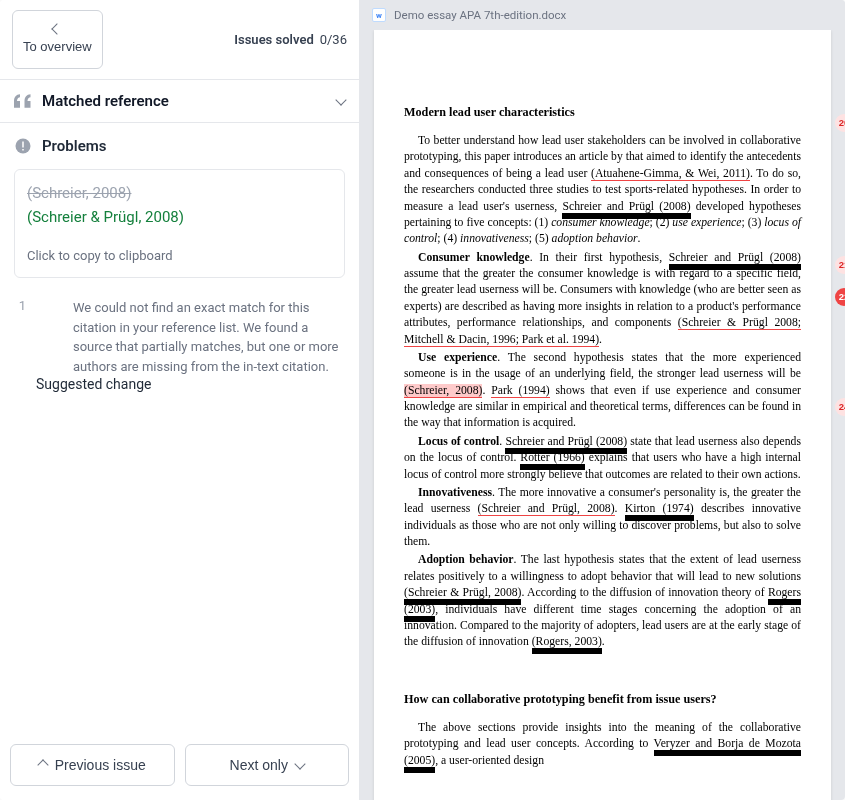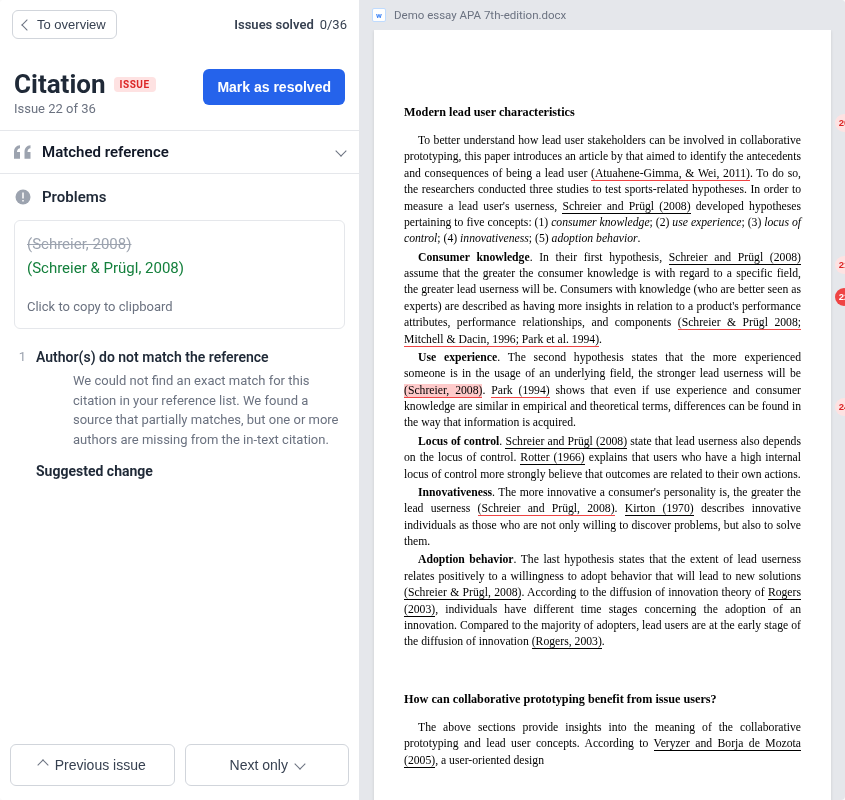--- a/index.html
+++ b/index.html
@@ -1,20 +1,20 @@
 <!DOCTYPE html>
 <html><head>
 <meta charset="utf-8">
 <style>
 * { margin: 0; padding: 0; box-sizing: border-box; }
 body { font-family: -apple-system, BlinkMacSystemFont, "Segoe UI", Roboto, sans-serif; background: #fff; color: #1f2937; }
 .app { display: flex; width: 845px; height: 800px; box-shadow: 0 0 8px rgba(0,0,0,0.08); overflow: hidden; border-radius: 4px; }
 .sidebar { width: 360px; border-right: 1px solid #e5e7eb; display: flex; flex-direction: column; background: #fff; }
 .sidebar-header { display: flex; justify-content: space-between; align-items: center; padding: 10px 12px; }
-.back-btn { border: 1px solid #d1d5db; background: #fff; border-radius: 6px; padding: 6px 10px; font-size: 13px; color: #374151; display: inline-flex; align-items: center; gap: 6px; cursor: pointer; }
+.back-btn { border: 1px solid #d1d5db; background: #fff; border-radius: 6px; padding: 14px 10px; font-size: 13px; color: #374151; display: inline-flex; align-items: center; gap: 6px; cursor: pointer; flex-direction: column; }
 .chev { width: 8px; height: 8px; border-left: 1.5px solid #6b7280; border-top: 1.5px solid #6b7280; display: inline-block; }
 .chev-left { transform: rotate(-45deg); }
 .chev-down { transform: rotate(-135deg); margin-top: -2px; }
 .issues-count { font-size: 13px; color: #374151; font-weight: 600; }
 .issues-count span.num { font-weight: 400; margin-left: 6px; text-align: center; }
 .title-row { display: flex; justify-content: space-between; align-items: flex-start; padding: 20px 14px 14px; }
 .title-block h1 { font-size: 26px; font-weight: 700; display: inline-flex; align-items: center; gap: 8px; }
 .issue-badge { background: #fee2e2; color: #dc2626; font-size: 10px; font-weight: 700; padding: 2px 6px; border-radius: 4px; letter-spacing: 0.5px; }
 .sub { font-size: 13px; color: #6b7280; margin-top: 2px; }
 .resolve-btn { background: #2563eb; color: #fff; border: none; border-radius: 6px; padding: 10px 14px; font-size: 14px; font-weight: 600; cursor: pointer; }
@@ -28,35 +28,35 @@
 .problems-header .label { font-size: 15px; font-weight: 600; }
 .citation-box { margin: 0 14px 10px; border: 1px solid #e5e7eb; border-radius: 6px; padding: 14px 12px; }
 .strike { color: #9ca3af; text-decoration: line-through; font-size: 15px; }
 .citation-new { color: #15803d; font-size: 15px; margin-top: 6px; }
 .copy-hint { color: #6b7280; font-size: 13px; margin-top: 22px; }
 .problem-item { display: flex; gap: 10px; padding: 10px 14px; }
 .problem-number { color: #9ca3af; font-size: 13px; width: 12px; text-align: right; }
 .problem-body { flex: 1; }
 .problem-title { font-weight: 600; font-size: 14px; margin-bottom: 6px; }
 .problem-desc { font-size: 13px; color: #6b7280; line-height: 1.5; margin-left: 37px; }
-.suggested { font-weight: 700; font-size: 14px; margin-top: 14px; margin-bottom: 4px; }
+.suggested { font-weight: 400; font-size: 14px; margin-bottom: 4px; }
 .suggested-desc { font-size: 13px; color: #374151; }
 .nav-footer { margin-top: auto; display: flex; gap: 10px; padding: 14px 10px; border-top: none; }
 .nav-btn { flex: 1; border: 1px solid #d1d5db; background: #fff; border-radius: 6px; padding: 12px 10px; font-size: 14px; color: #374151; display: inline-flex; align-items: center; justify-content: center; gap: 8px; cursor: pointer; }
 
 .doc-panel { flex: 1; background: #e5e7eb; display: flex; flex-direction: column; overflow: hidden;}
 .doc-header { display: flex; align-items: center; gap: 8px; padding: 8px 12px; font-size: 11.5px; color: #6b7280; background: #e5e7eb; }
 .docx-icon { width: 14px; height: 14px; background: #fff; border: 1px solid #bfdbfe; border-radius: 2px; display: inline-flex; align-items: center; justify-content: center; font-size: 8px; font-weight: 700; color: #3b82f6; }
 .doc-scroll { flex: 1; overflow-y: auto; padding: 0 14px; position: relative; }
 .page { background: #fff; margin: 0 auto 28px; padding: 64px 30px 40px; font-family: "Times New Roman", serif; font-size: 11.7px; line-height: 1.4; color: #000; box-shadow: 0 1px 3px rgba(0,0,0,0.12); position: relative; min-height: 620px; }
 .page h3 { font-size: 12.2px; font-weight: 700; margin-bottom: 12px; margin-top: 10px; }
 .page p { text-align: justify; margin-bottom: 2px; }
 .page p .indent { display: inline-block; width: 14px; }
 .page p b { font-weight: 700; }
-.u-green { border-bottom: 1px solid #000000; }
+.u-green { border-bottom: 6px solid #000000; }
 .u-red { border-bottom: 1px solid #ef4444; }
 .hl-red { background: #fecaca; border-bottom: 1px solid #ef4444; }
 .bubble { position: absolute; right: -22px; width: 18px; height: 18px; border-radius: 50%; font-size: 9.5px; display: flex; align-items: center; justify-content: center; font-family: -apple-system, sans-serif; font-weight: 600; cursor: pointer; }
 .bubble.red { background: #fee2e2; color: #dc2626; }
 .bubble.solid { background: #ef4444; color: #fff; }
 .italic { font-style: italic; }
 </style>
 </head>
 <body>
 
@@ -66,30 +66,20 @@
     <div class="sidebar-header">
       <button class="back-btn">
         <span class="chev chev-left"></span>
         <span>To overview</span>
       </button>
       <div class="issues-count">
         <span>Issues solved</span><span class="num">0/36</span>
       </div>
     </div>
 
-    <div class="title-row">
-      <div class="title-block">
-        <h1>
-          <span>Citation</span>
-          <span class="issue-badge">ISSUE</span>
-        </h1>
-        <div class="sub">Issue 22 of 36</div>
-      </div>
-      <button class="resolve-btn">Mark as resolved</button>
-    </div>
 
     <div class="section-bar">
       <span class="quote-icon">
         <svg viewBox="0 0 24 18">
             <path d="M0 18V9c0-5 3-9 8-9v4c-2 0-4 2-4 5h4v9H0zm14 0V9c0-5 3-9 8-9v4c-2 0-4 2-4 5h4v9h-8z"></path>
           </svg>
       </span>
       <span class="label">Matched reference</span>
       <span class="chev chev-down"></span>
     </div>
@@ -107,21 +97,20 @@
 
     <div class="citation-box">
       <div class="strike">(Schreier, 2008)</div>
       <div class="citation-new">(Schreier &amp; Prügl, 2008)</div>
       <div class="copy-hint">Click to copy to clipboard</div>
     </div>
 
     <div class="problem-item">
       <div class="problem-number">1</div>
       <div class="problem-body">
-        <div class="problem-title">Author(s) do not match the reference</div>
         <div class="problem-desc">We could not find an exact match for this citation in your reference list. We found a source that partially matches, but one or more authors are missing from the in-text citation.</div>
         <div class="suggested">Suggested change</div>
       </div>
     </div>
 
     <div class="nav-footer">
       <button class="nav-btn">
         <span class="chev chev-left" style="transform: rotate(45deg);"></span>
         <span>Previous issue</span>
       </button>
@@ -143,21 +132,21 @@
         <span class="bubble red" style="top:226px">21</span>
         <span class="bubble solid" style="top:258px">22</span>
 
         <span class="bubble red" style="top:368px">24</span>
 
         <h3>Modern lead user characteristics</h3>
         <p><span class="indent"></span><span>To better understand how lead user stakeholders can be involved in collaborative prototyping, this paper introduces an article by that aimed to identify the antecedents and consequences of being a lead user </span><span class="u-red">(Atuahene-Gimma, &amp; Wei, 2011)</span><span>. To do so, the researchers conducted three studies to test sports-related hypotheses. In order to measure a lead user's userness, </span><span class="u-green">Schreier and Prügl (2008)</span><span> developed hypotheses pertaining to five concepts: (1) </span><span class="italic">consumer knowledge</span><span>; (2) </span><span class="italic">use experience</span><span>; (3) </span><span class="italic">locus of control</span><span>; (4) </span><span class="italic">innovativeness</span><span>; (5) </span><span class="italic">adoption behavior</span><span>.</span></p>
         <p><span class="indent"></span><b>Consumer knowledge</b><span>. In their first hypothesis, </span><span class="u-green">Schreier and Prügl (2008)</span><span> assume that the greater the consumer knowledge is with regard to a specific field, the greater lead userness will be. Consumers with knowledge (who are better seen as experts) are described as having more insights in relation to a product's performance attributes, performance relationships, and components </span><span class="u-red">(Schreier &amp; Prügl 2008; Mitchell &amp; Dacin, 1996; Park et al. 1994)</span><span>.</span></p>
         <p><span class="indent"></span><b>Use experience</b><span>. The second hypothesis states that the more experienced someone is in the usage of an underlying field, the stronger lead userness will be </span><span class="hl-red">(Schreier, 2008)</span><span>. </span><span class="u-red">Park (1994)</span><span> shows that even if use experience and consumer knowledge are similar in empirical and theoretical terms, differences can be found in the way that information is acquired.</span></p>
         <p><span class="indent"></span><b>Locus of control</b><span>. </span><span class="u-green">Schreier and Prügl (2008)</span><span> state that lead userness also depends on the locus of control. </span><span class="u-green">Rotter (1966)</span><span> explains that users who have a high internal locus of control more strongly believe that outcomes are related to their own actions.</span></p>
-        <p><span class="indent"></span><b>Innovativeness</b><span>. The more innovative a consumer's personality is, the greater the lead userness </span><span class="u-red">(Schreier and Prügl, 2008)</span><span>. </span><span class="u-green">Kirton (1970)</span><span> describes innovative individuals as those who are not only willing to discover problems, but also to solve them.</span></p>
+        <p><span class="indent"></span><b>Innovativeness</b><span>. The more innovative a consumer's personality is, the greater the lead userness </span><span class="u-red">(Schreier and Prügl, 2008)</span><span>. </span><span class="u-green">Kirton (1974)</span><span> describes innovative individuals as those who are not only willing to discover problems, but also to solve them.</span></p>
         <p><span class="indent"></span><b>Adoption behavior</b><span>. The last hypothesis states that the extent of lead userness relates positively to a willingness to adopt behavior that will lead to new solutions </span><span class="u-green">(Schreier &amp; Prügl, 2008)</span><span>. According to the diffusion of innovation theory of </span><span class="u-green">Rogers (2003)</span><span>, individuals have different time stages concerning the adoption of an innovation. Compared to the majority of adopters, lead users are at the early stage of the diffusion of innovation </span><span class="u-green">(Rogers, 2003)</span><span>.</span></p>
 
         <h3 style="margin-top:40px">How can collaborative prototyping benefit from issue users?</h3>
         <p><span class="indent"></span><span>The above sections provide insights into the meaning of the collaborative prototyping and lead user concepts. According to </span><span class="u-green">Veryzer and Borja de Mozota (2005)</span><span>, a user-oriented design</span></p>
       </div>
 
     </div>
   </div>
 </div>
 

